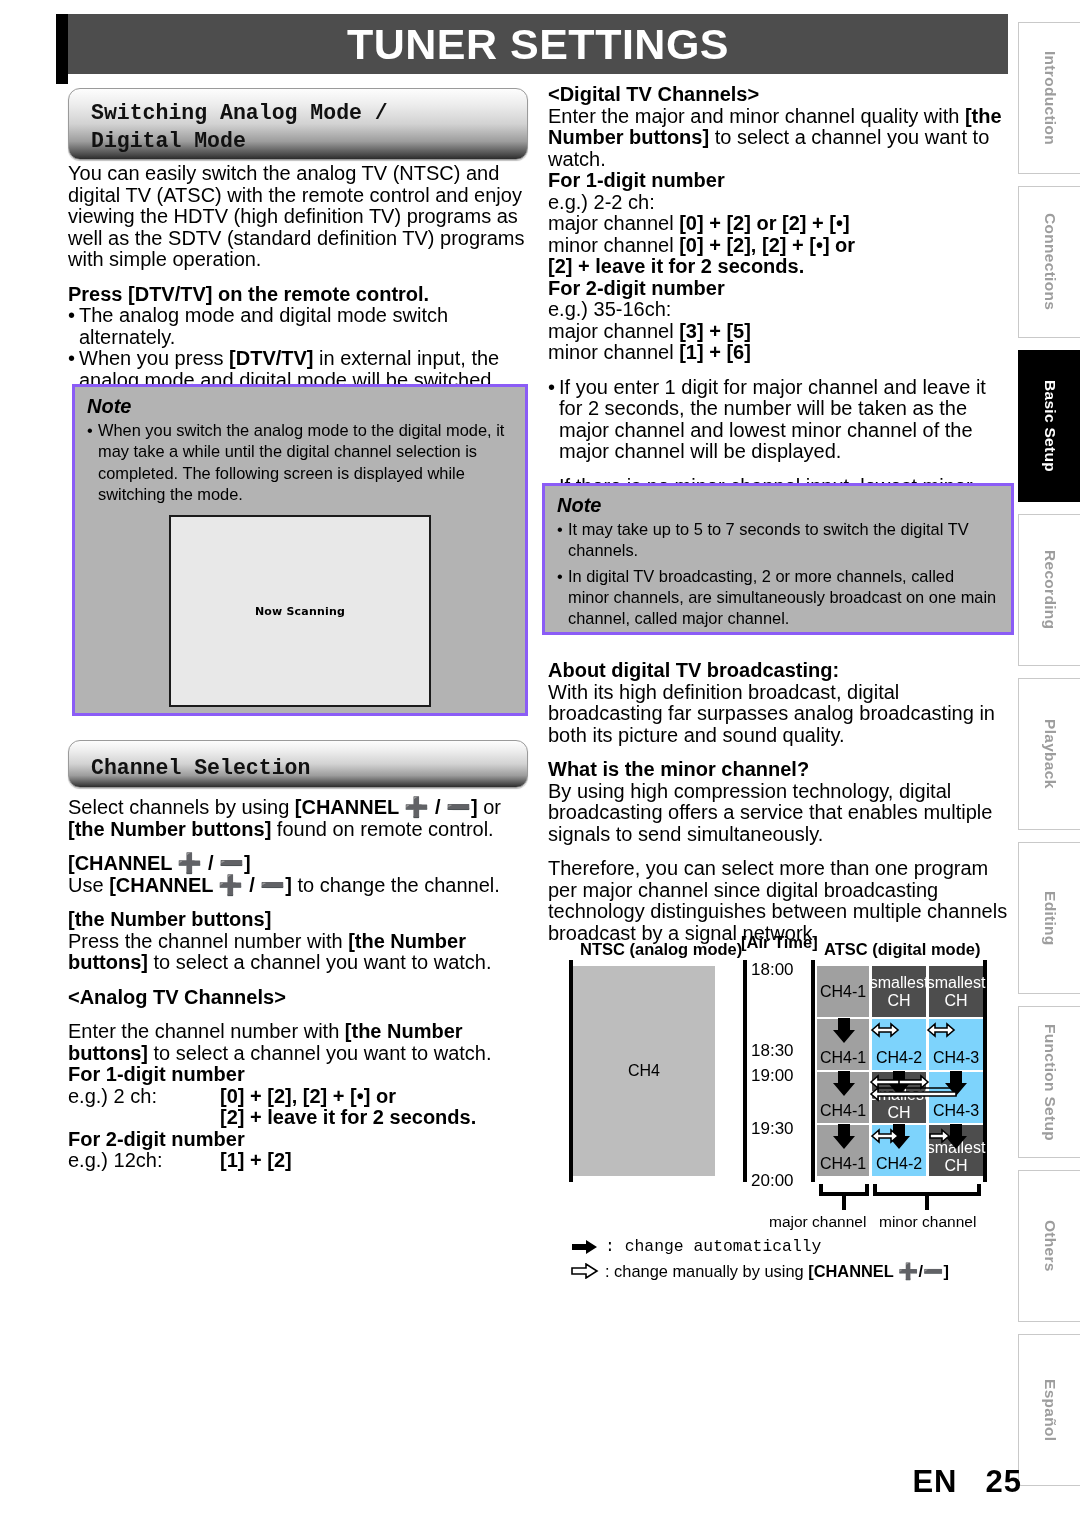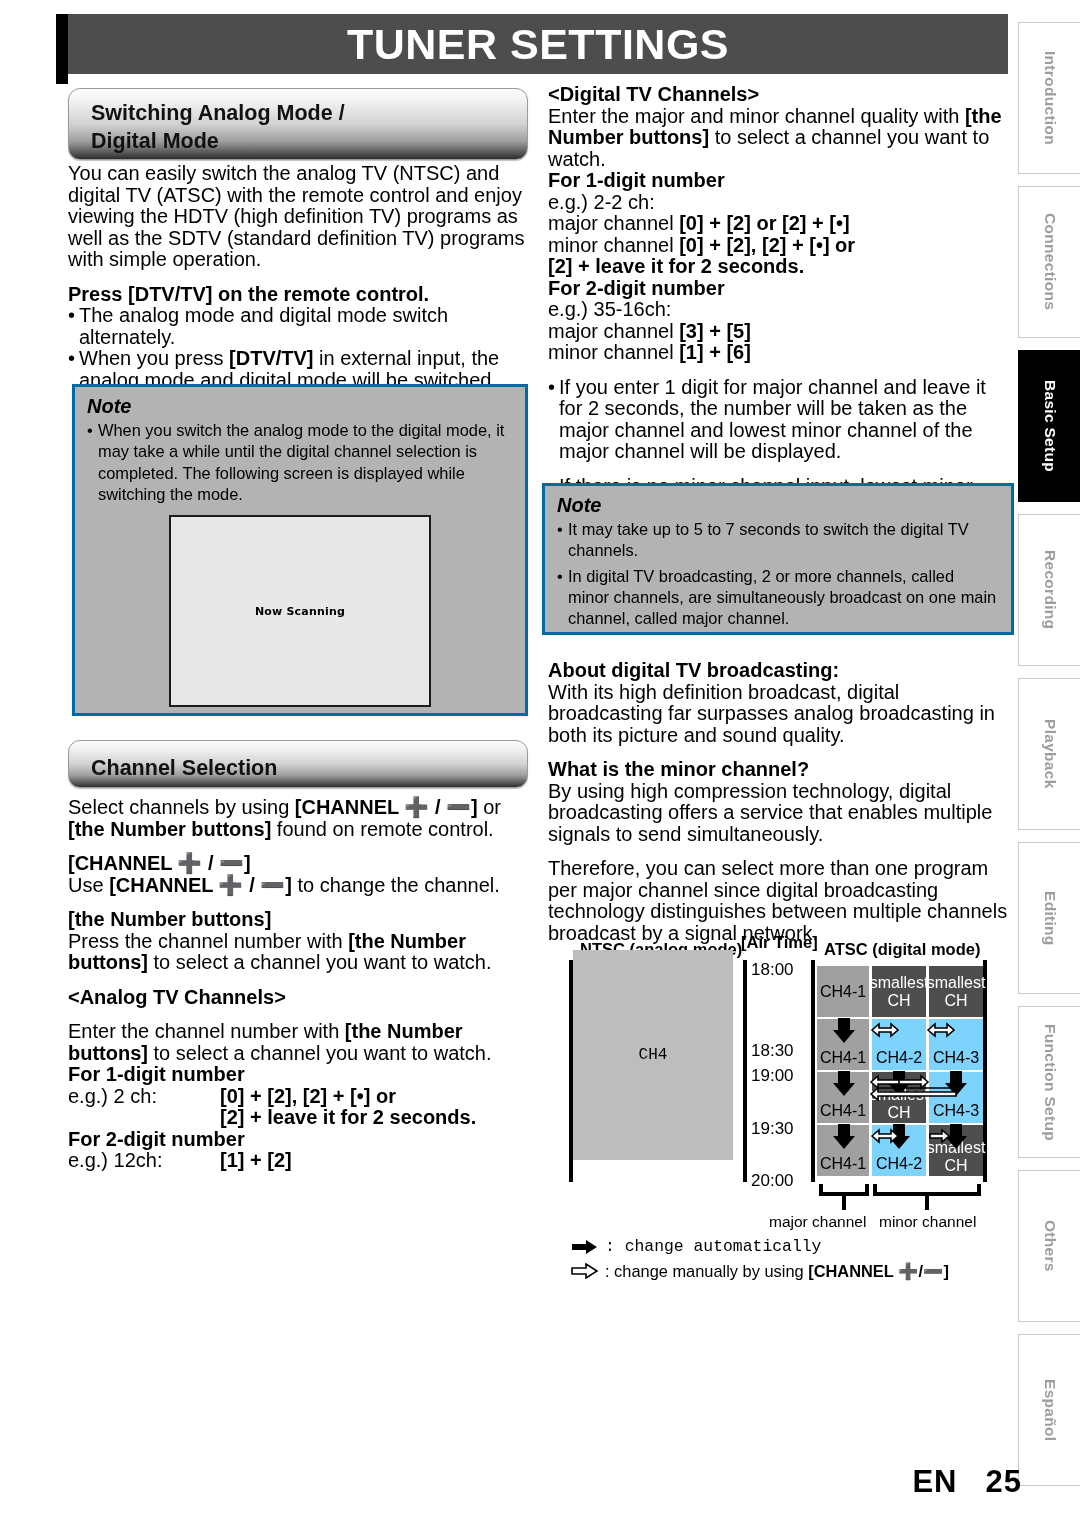--- a/index.html
+++ b/index.html
@@ -29,36 +29,36 @@
   
   .banner{
     position:absolute;
     border:1px solid #9a9a9a;
     border-radius:12px;
     background:linear-gradient(to bottom,#fdfdfd 0%,#ededed 22%,#d2d2d2 50%,#9d9d9d 75%,#4a4a4a 94%,#2c2c2c 100%);
     display:flex; align-items:flex-start;
     padding:10px 0 0 22px;
     box-shadow:0 1px 1px rgba(0,0,0,.25);
   }
-  .banner .btxt{ font-weight:bold; font-size:21.5px; line-height:28px; color:#111; }
+  .banner .btxt{ font-weight:bold; font-size:21.5px; line-height:28px; color:#111;font-family:Liberation Mono, monospace; }
 
   
   .col{ position:absolute; font-size:20px; line-height:21.5px; }
   .p{ margin:0 0 0 0; }
   .sp{ height:13px; }
   .b{ font-weight:bold; }
   .bullet{ display:flex; }
   .bullet .dot{ width:11px; flex:0 0 11px; }
   .bullet .bt{ flex:1; }
 
   
   .note{
     position:absolute;
     background:#b3b3b3;
-    border:3px solid #0369a1;
+    border:3px solid #8b5cf6;
     padding:7px 12px 10px 12px;
   }
   .note .nh{ font-style:italic; font-weight:bold; font-size:20px; line-height:24px; margin-bottom:2px;}
   .note .nb{ font-size:16.4px; line-height:21.3px; }
 
   
   .tvscreen{
     margin:10px auto 0 auto;
     width:262px; height:192px;
     background:#e8e8e8; border:2px solid #1a1a1a;
@@ -240,21 +240,21 @@
 </div>
 
 <div class="diagram">
 
   <div class="dlabel" style="left:35px; top:10px;">NTSC (analog mode)</div>
   <div class="dlabel" style="left:196px; top:3px;">[Air Time]</div>
   <div class="dlabel" style="left:279px; top:10px;">ATSC (digital mode)</div>
 
   <div class="vrule" style="left:24px; top:30px; height:222px;"></div>
   <div class="vrule" style="left:198px; top:30px; height:222px;"></div>
-  <div class="ntscbox" style="left:28px; top:20px; width:160px; height:210px;font-family:Liberation Mono, monospace;">
+  <div class="ntscbox" style="left:28px; top:36px; width:142px; height:210px;">
     <span>CH4</span>
   </div>
 
   <div class="times" style="left:206px; top:0;">
     <div style="top:30px; left:0;">18:00</div>
     <div style="top:83px; left:0;margin-top:28px;">18:30</div>
     <div style="top:136px; left:0;">19:00</div>
     <div style="top:189px; left:0;">19:30</div>
     <div style="top:241px; left:0;">20:00</div>
   </div>

